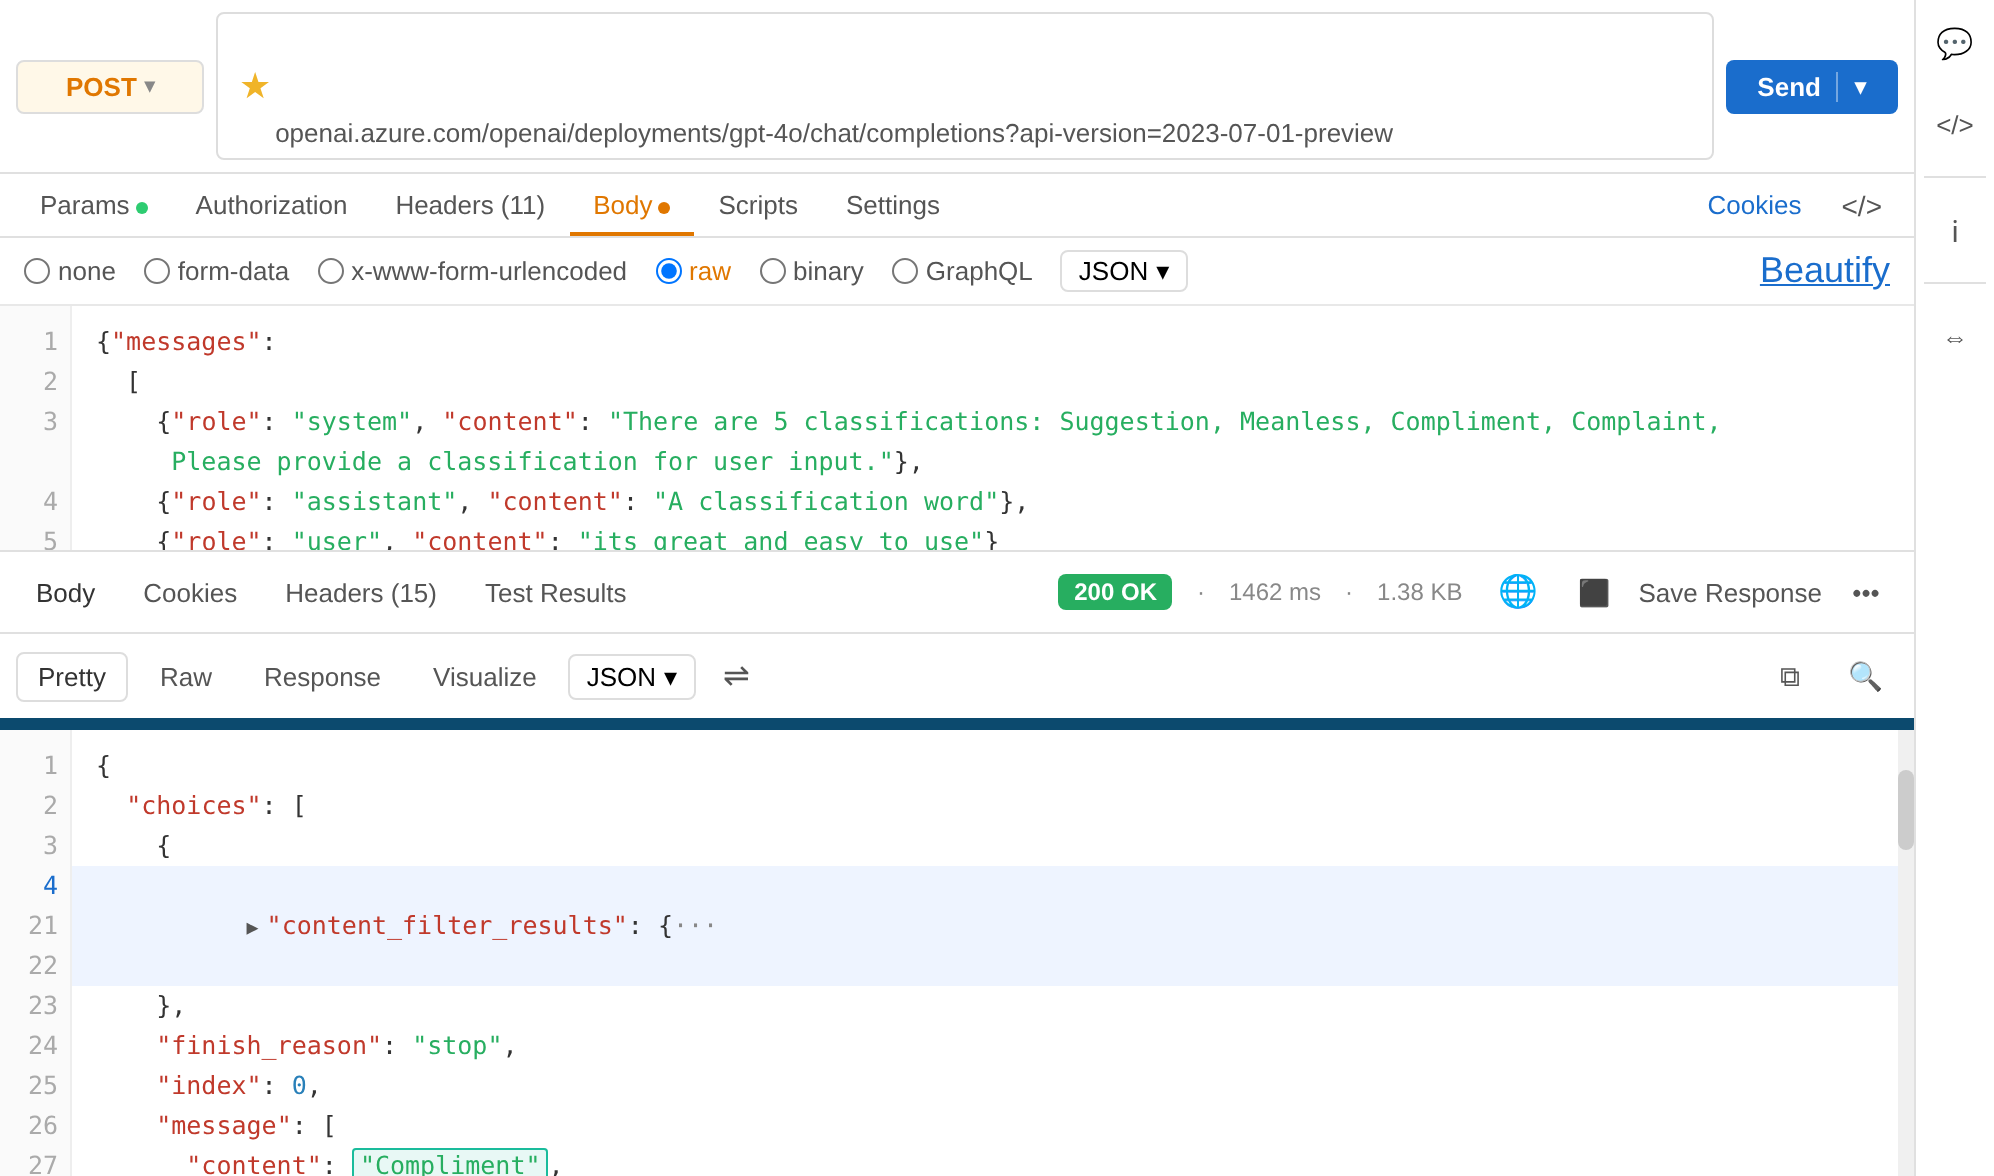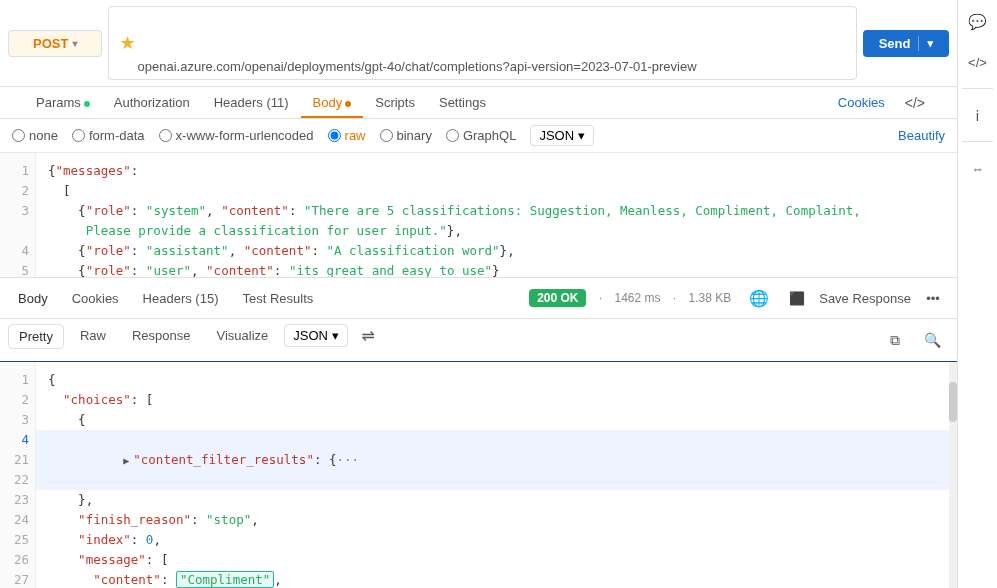--- a/index.html
+++ b/index.html
@@ -80,21 +80,21 @@
       background: transparent;
       cursor: pointer;
       font-size: 16px;
       color: #555;
     }
 
     
     .tabs-row {
       display: flex;
       align-items: center;
-      padding: 0 24px;
+      padding: 0 8px;
       border-bottom: 1px solid #e0e0e0;
       background: #fff;
     }
     .tab-item {
       padding: 8px 12px;
       font-size: 13px;
       color: #555;
       cursor: pointer;
       position: relative;
       white-space: nowrap;
@@ -157,23 +157,24 @@
       border-radius: 4px;
       padding: 2px 8px;
       cursor: pointer;
       font-size: 13px;
     }
     .beautify-btn {
       margin-left: auto;
       background: transparent;
       border: none;
       color: #1a6dcc;
-      font-size: 13px;
+      font-size: 18px;
       cursor: pointer;
       font-weight: 500;
+      text-decoration: underline;
     }
 
     
     .editor-area {
       background: #fff;
       border-bottom: 1px solid #e0e0e0;
       font-family: 'Consolas', 'Monaco', monospace;
       font-size: 12.5px;
       overflow: hidden;
       height: 130px;
@@ -233,24 +234,24 @@
     .resp-actions {
       display: flex;
       align-items: center;
       gap: 6px;
       margin-left: 8px;
     }
 
     
     .resp-format-row {
       display: flex;
-      align-items: flex-start;
+      align-items: center;
       padding: 5px 8px;
       gap: 6px;
-      border-bottom: 1px solid #0c4a6e;
+      border-bottom: 6px solid #0c4a6e;
       background: #fff;
     }
     .fmt-tab {
       padding: 4px 10px;
       font-size: 13px;
       color: #555;
       cursor: pointer;
       border-radius: 3px;
     }
     .fmt-tab.active {

